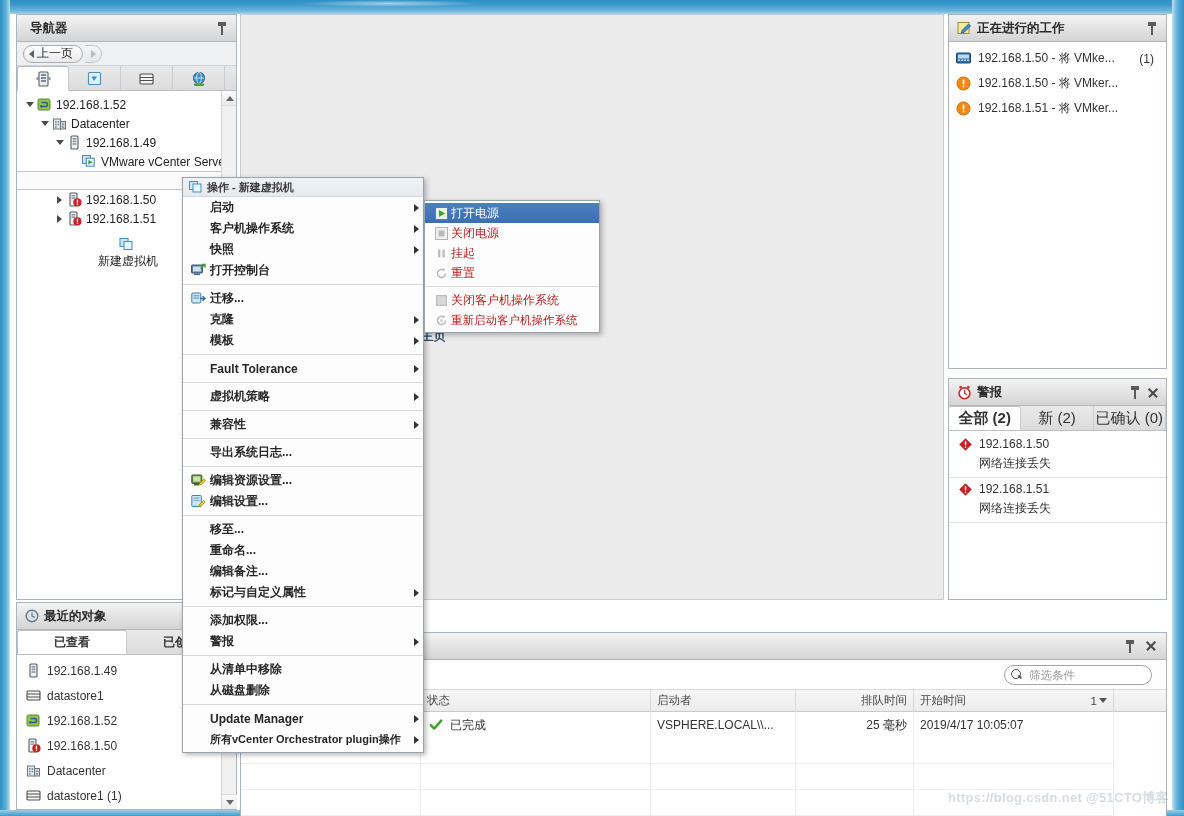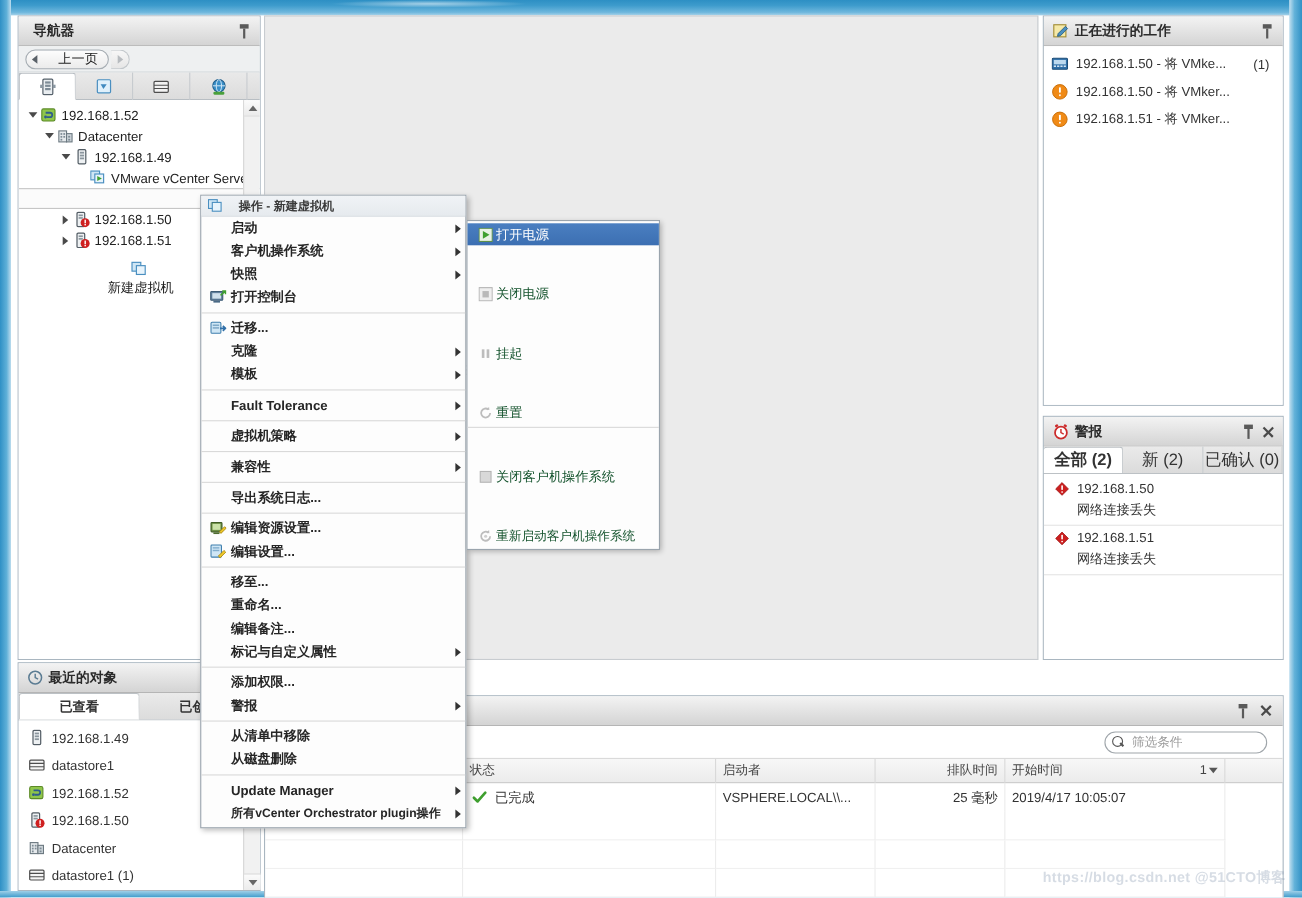--- a/index.html
+++ b/index.html
@@ -79,21 +79,21 @@
   .closex::before { transform: rotate(45deg); }
   .closex::after { transform: rotate(-45deg); }
 
   
   #navigator { left: 16px; top: 14px; width: 221px; height: 586px; }
   .nav-bar {
     height: 24px; background: #eef0f1; border-bottom: 1px solid #cfd5d9;
     display: flex; align-items: center; padding-left: 6px; gap: 2px;
   }
   .backbtn {
-    display: flex; align-items: center; gap: 19px;
+    display: flex; align-items: center; gap: 3px;
     height: 18px; padding: 0 9px 0 5px;
     border: 1px solid #a6adb3;
     border-radius: 9px;
     background: linear-gradient(180deg, #fdfdfd 0%, #ebebeb 100%);
     font-size: 12px; color: #222; cursor: pointer;
   }
   .fwdbtn {
     width: 17px; height: 18px;
     border: 1px solid #c2c7cb; border-left: none;
     border-radius: 0 9px 9px 0;
@@ -291,21 +291,21 @@
     border: 1px solid #9aa4ad;
     box-shadow: 2px 2px 5px rgba(0,0,0,0.28);
     z-index: 40;
     padding-bottom: 2px;
   }
   .ctx-title {
     height: 19px; display: flex; align-items: center;
     background: linear-gradient(180deg, #f0f3f6 0%, #e6eaee 100%);
     border-bottom: 1px solid #d3d9de;
     font-size: 11px; color: #3a3a3a; font-weight: bold;
-    padding-left: 6px; gap: 15px;
+    padding-left: 6px; gap: 5px;
   }
   .ctx-item {
     height: 21px; display: flex; align-items: center;
     font-size: 12px; color: #262626; cursor: pointer; padding-left: 6px; font-weight: bold;
   }
   .ctx-item .ico { width: 19px; flex: 0 0 19px; display:flex;align-items:center;justify-content:center; }
   .ctx-item .lbl { flex: 1; padding-left: 2px; }
   .ctx-item .sub { width: 14px; display:flex;align-items:center;justify-content:center; }
   .ctx-item .sub .t { width:0;height:0;border-top:4px solid transparent;border-bottom:4px solid transparent;border-left:5px solid #333; }
   .ctx-sep { height: 1px; background: #d9d9d9; margin: 3px 0; }
@@ -314,21 +314,21 @@
   #ctxsub {
     position: absolute; left: 424px; top: 200px; width: 176px;
     background: #fdfdfd; border: 1px solid #9aa4ad;
     box-shadow: 2px 2px 5px rgba(0,0,0,0.28);
     z-index: 45; padding: 2px 0;
   }
   .sub-item {
     height: 20px; display: flex; align-items: center; font-size: 12px;
     color: #262626; padding-left: 6px; cursor: pointer;
   }
-  .sub-item.disabled { color: #14532d; cursor: default; margin-top: 34px; }
+  .sub-item.disabled { color: #b91c1c; cursor: default; }
   .sub-item.hl { background: linear-gradient(180deg,#4a7fc1 0%, #3c6fb2 100%); color: #fff; }
   .sub-item .ico { width: 20px; flex:0 0 20px; display:flex;align-items:center;justify-content:center; }
 
   .watermark {
     position: absolute; left: 948px; top: 789px;
     font-size: 13px; color: rgba(120,140,165,0.30);
     font-weight: bold; letter-spacing: 0.3px;
     pointer-events: none; user-select: none; white-space: nowrap;
   }
 </style>

